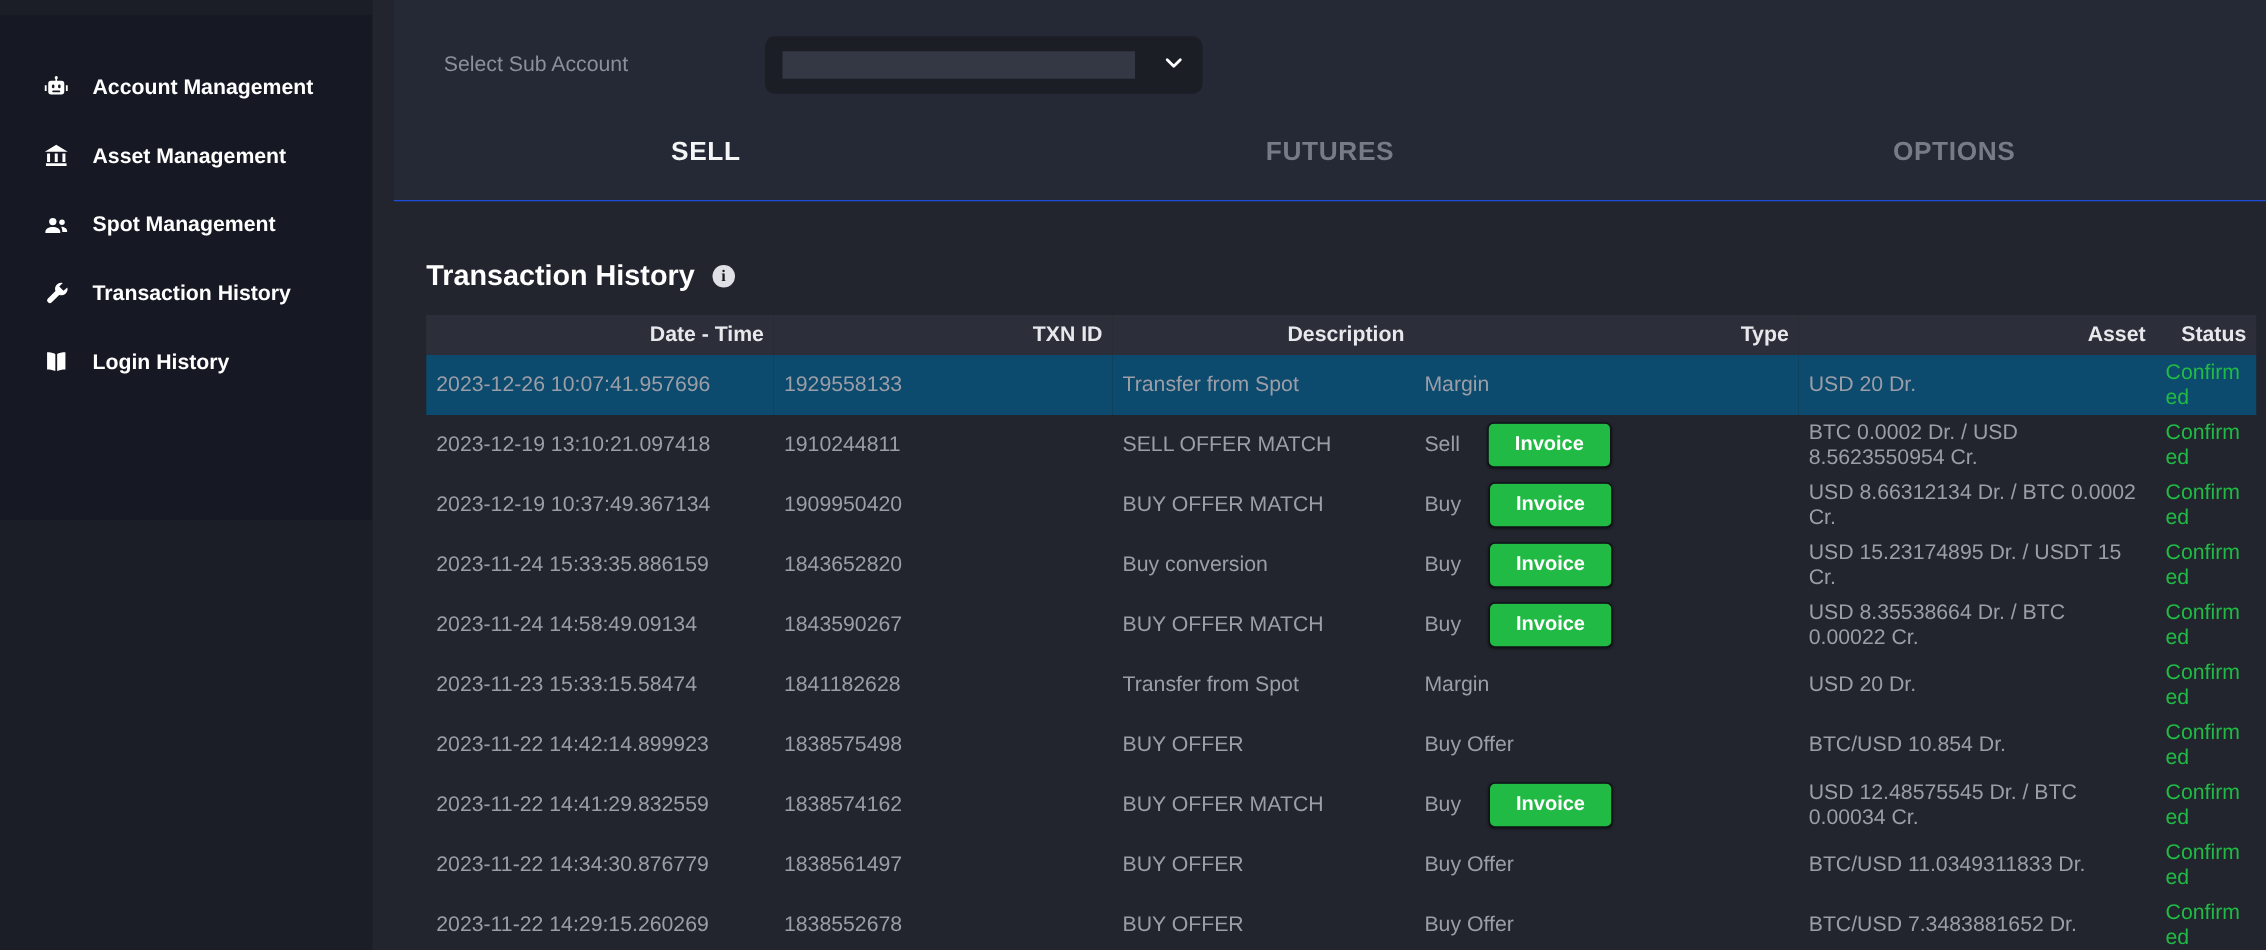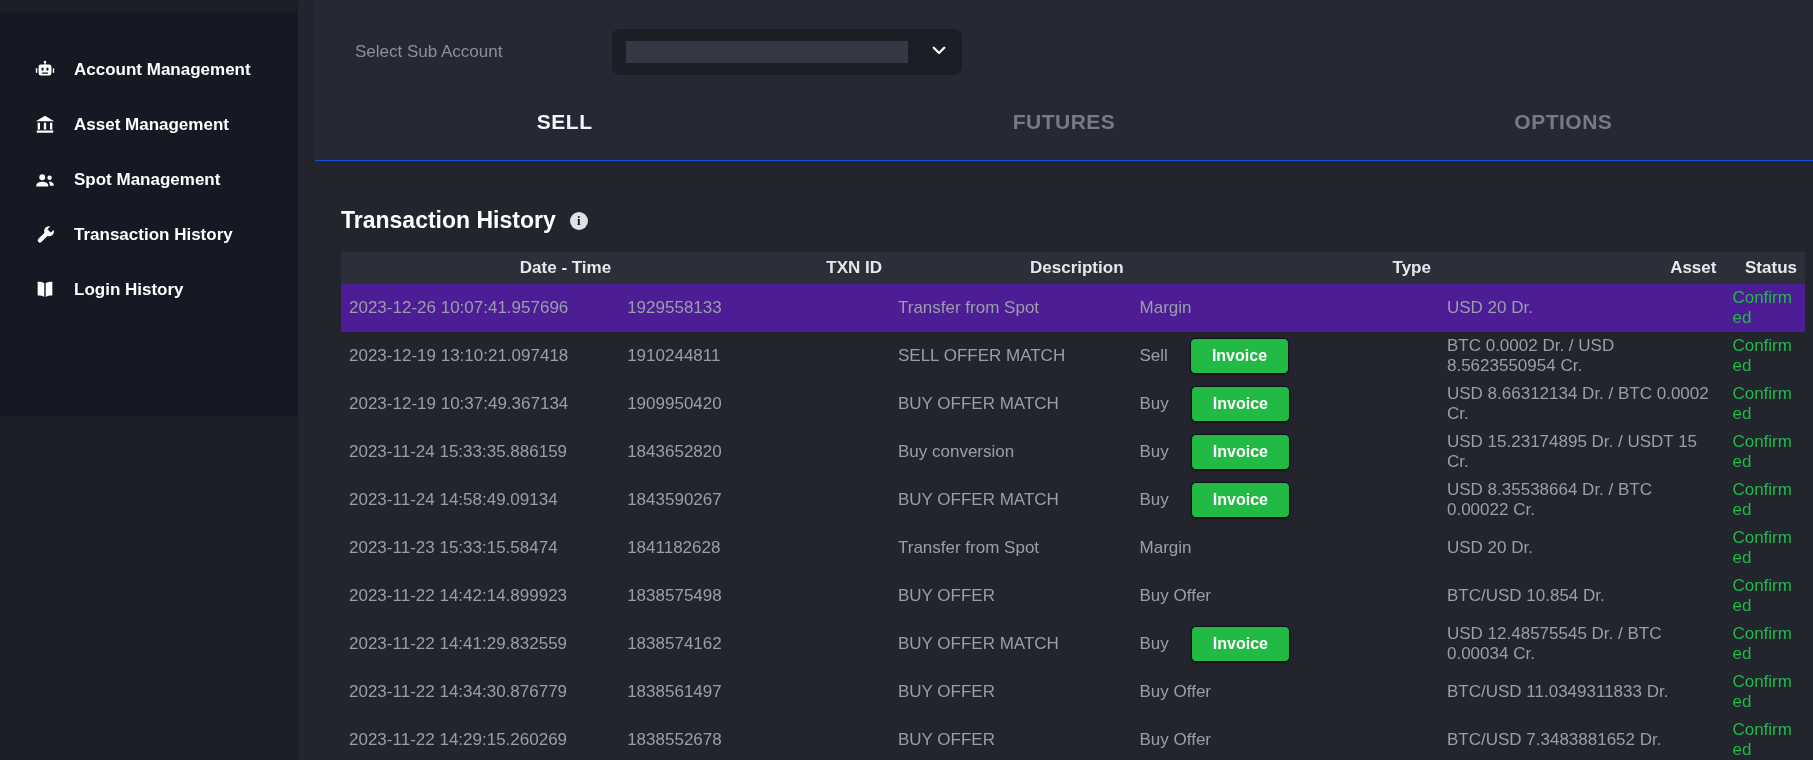--- a/index.html
+++ b/index.html
@@ -127,21 +127,21 @@
     font-weight: 700;
     text-align: right;
     padding: 6px 8px;
     white-space: nowrap;
   }
   table.txn td {
     padding: 4px 8px;
     vertical-align: middle;
     overflow-wrap: break-word;
   }
-  tr.highlight { background: #4c1d95; }
+  tr.highlight { background: #0c4a6e; }
   .type-cell-inner { display: flex; align-items: center; gap: 22px; }
   .status { color: #21ba45; }
   .invoice-btn {
     background: #21ba45;
     color: #ffffff;
     font-family: Liberation Sans, sans-serif;
     font-size: 16px;
     font-weight: 700;
     border: 1px solid #0e1116;
     border-radius: 5px;

